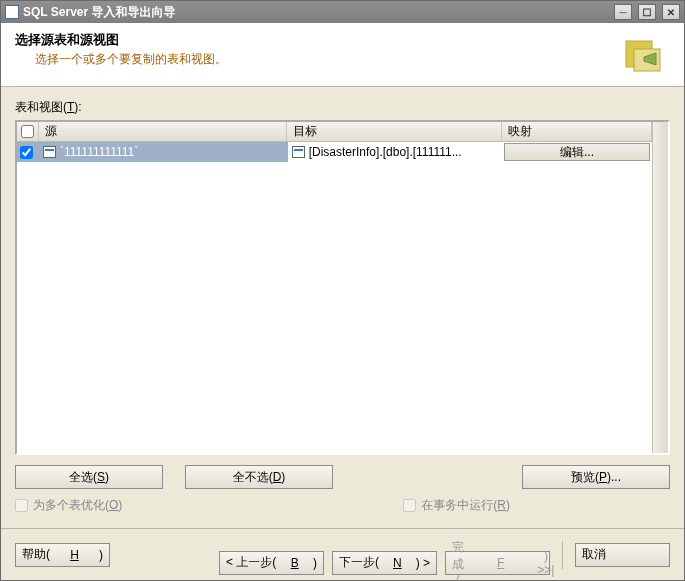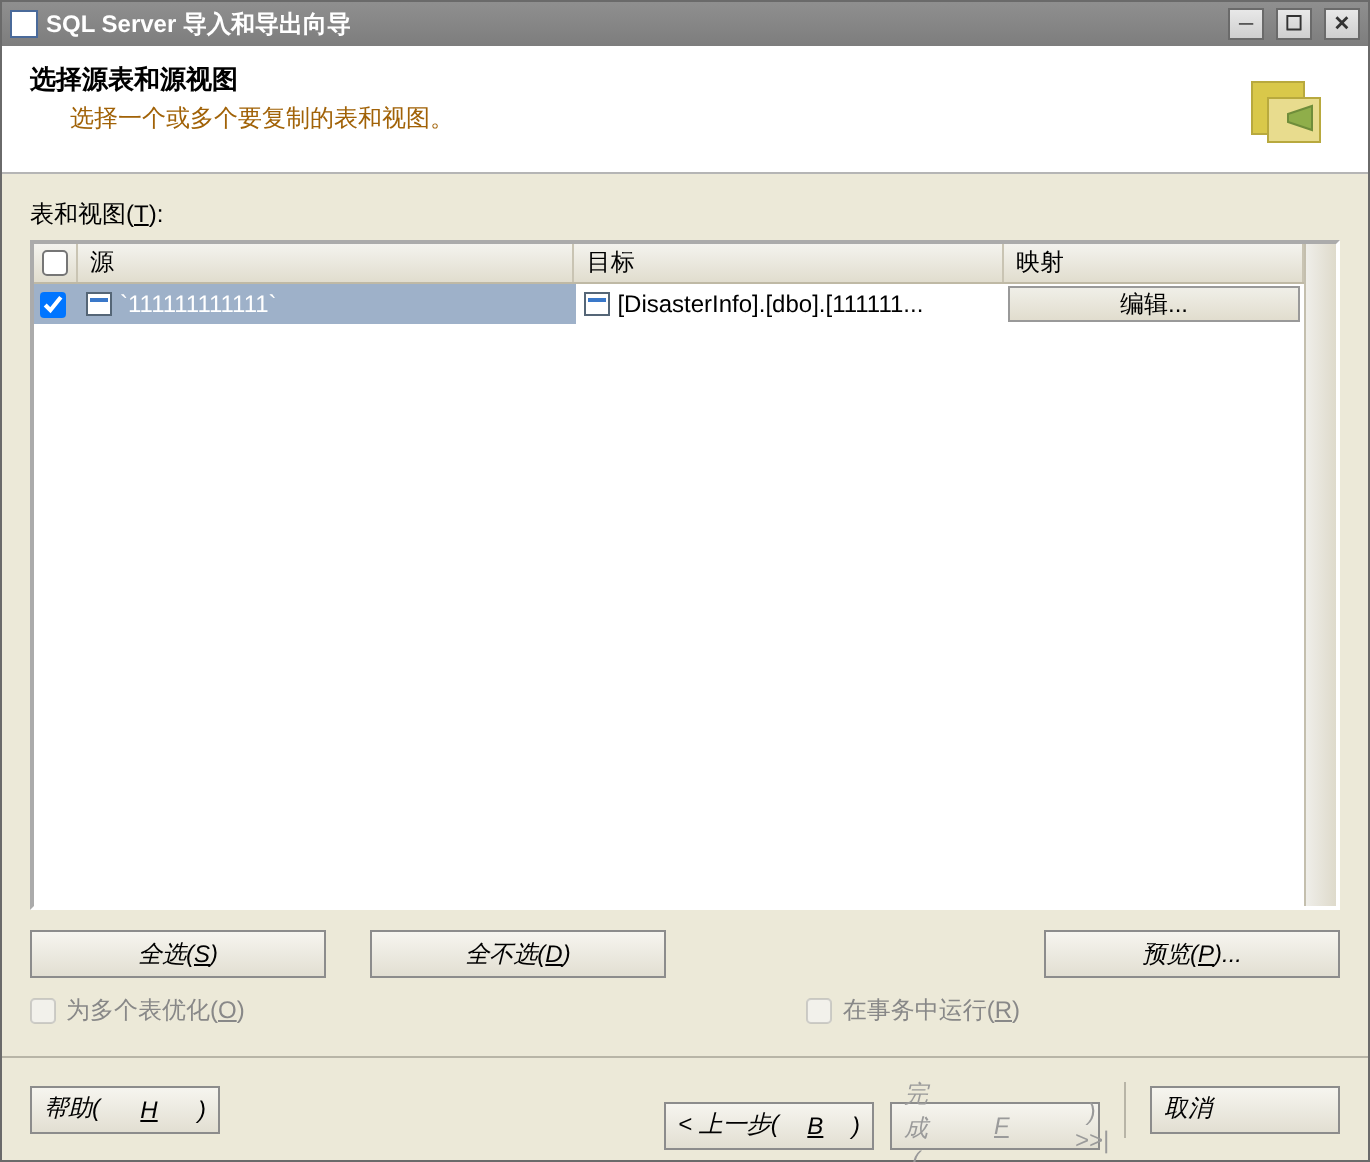--- a/index.html
+++ b/index.html
@@ -143,21 +143,20 @@
   .mid-row {
     display:flex; gap:22px; margin-top:10px; align-items:center;
   }
   .std-btn {
     width: 148px; height: 24px;
     background: linear-gradient(#f6f5ef,#e2dfd2);
     border: 1px solid #8c8c8c;
     font-size: 12px;
     display:flex; align-items:center; justify-content:center;
     cursor: default;
-    font-style: italic;
   }
   .std-btn .accel { text-decoration: underline; }
   .check-row {
     display:flex; align-items:center; gap:26px;
     margin-top:8px;
   }
   .check-item { display:flex; align-items:center; gap:5px; color:#888; }
   .check-item input { margin:0; }
   .check-item .accel { text-decoration: underline; }
   .footer {
@@ -282,20 +281,25 @@
       <span>帮助(</span>
         <span class="accel">H</span>
         <span>)</span>
     </button>
     <div style="flex:1"></div>
     <button class="std-btn nav-btn">
       <span>&lt; 上一步(</span>
         <span class="accel">B</span>
         <span>)</span>
     </button>
+    <button class="std-btn nav-btn">
+      <span>下一步(</span>
+        <span class="accel">N</span>
+        <span>) &gt;</span>
+    </button>
     <button class="std-btn nav-btn disabled">
       <span>完成(</span>
         <span class="accel">F</span>
         <span>) &gt;&gt;|</span>
     </button>
     <div class="sep"></div>
     <button class="std-btn">
       <span>取消</span>
     </button>
   </div>

